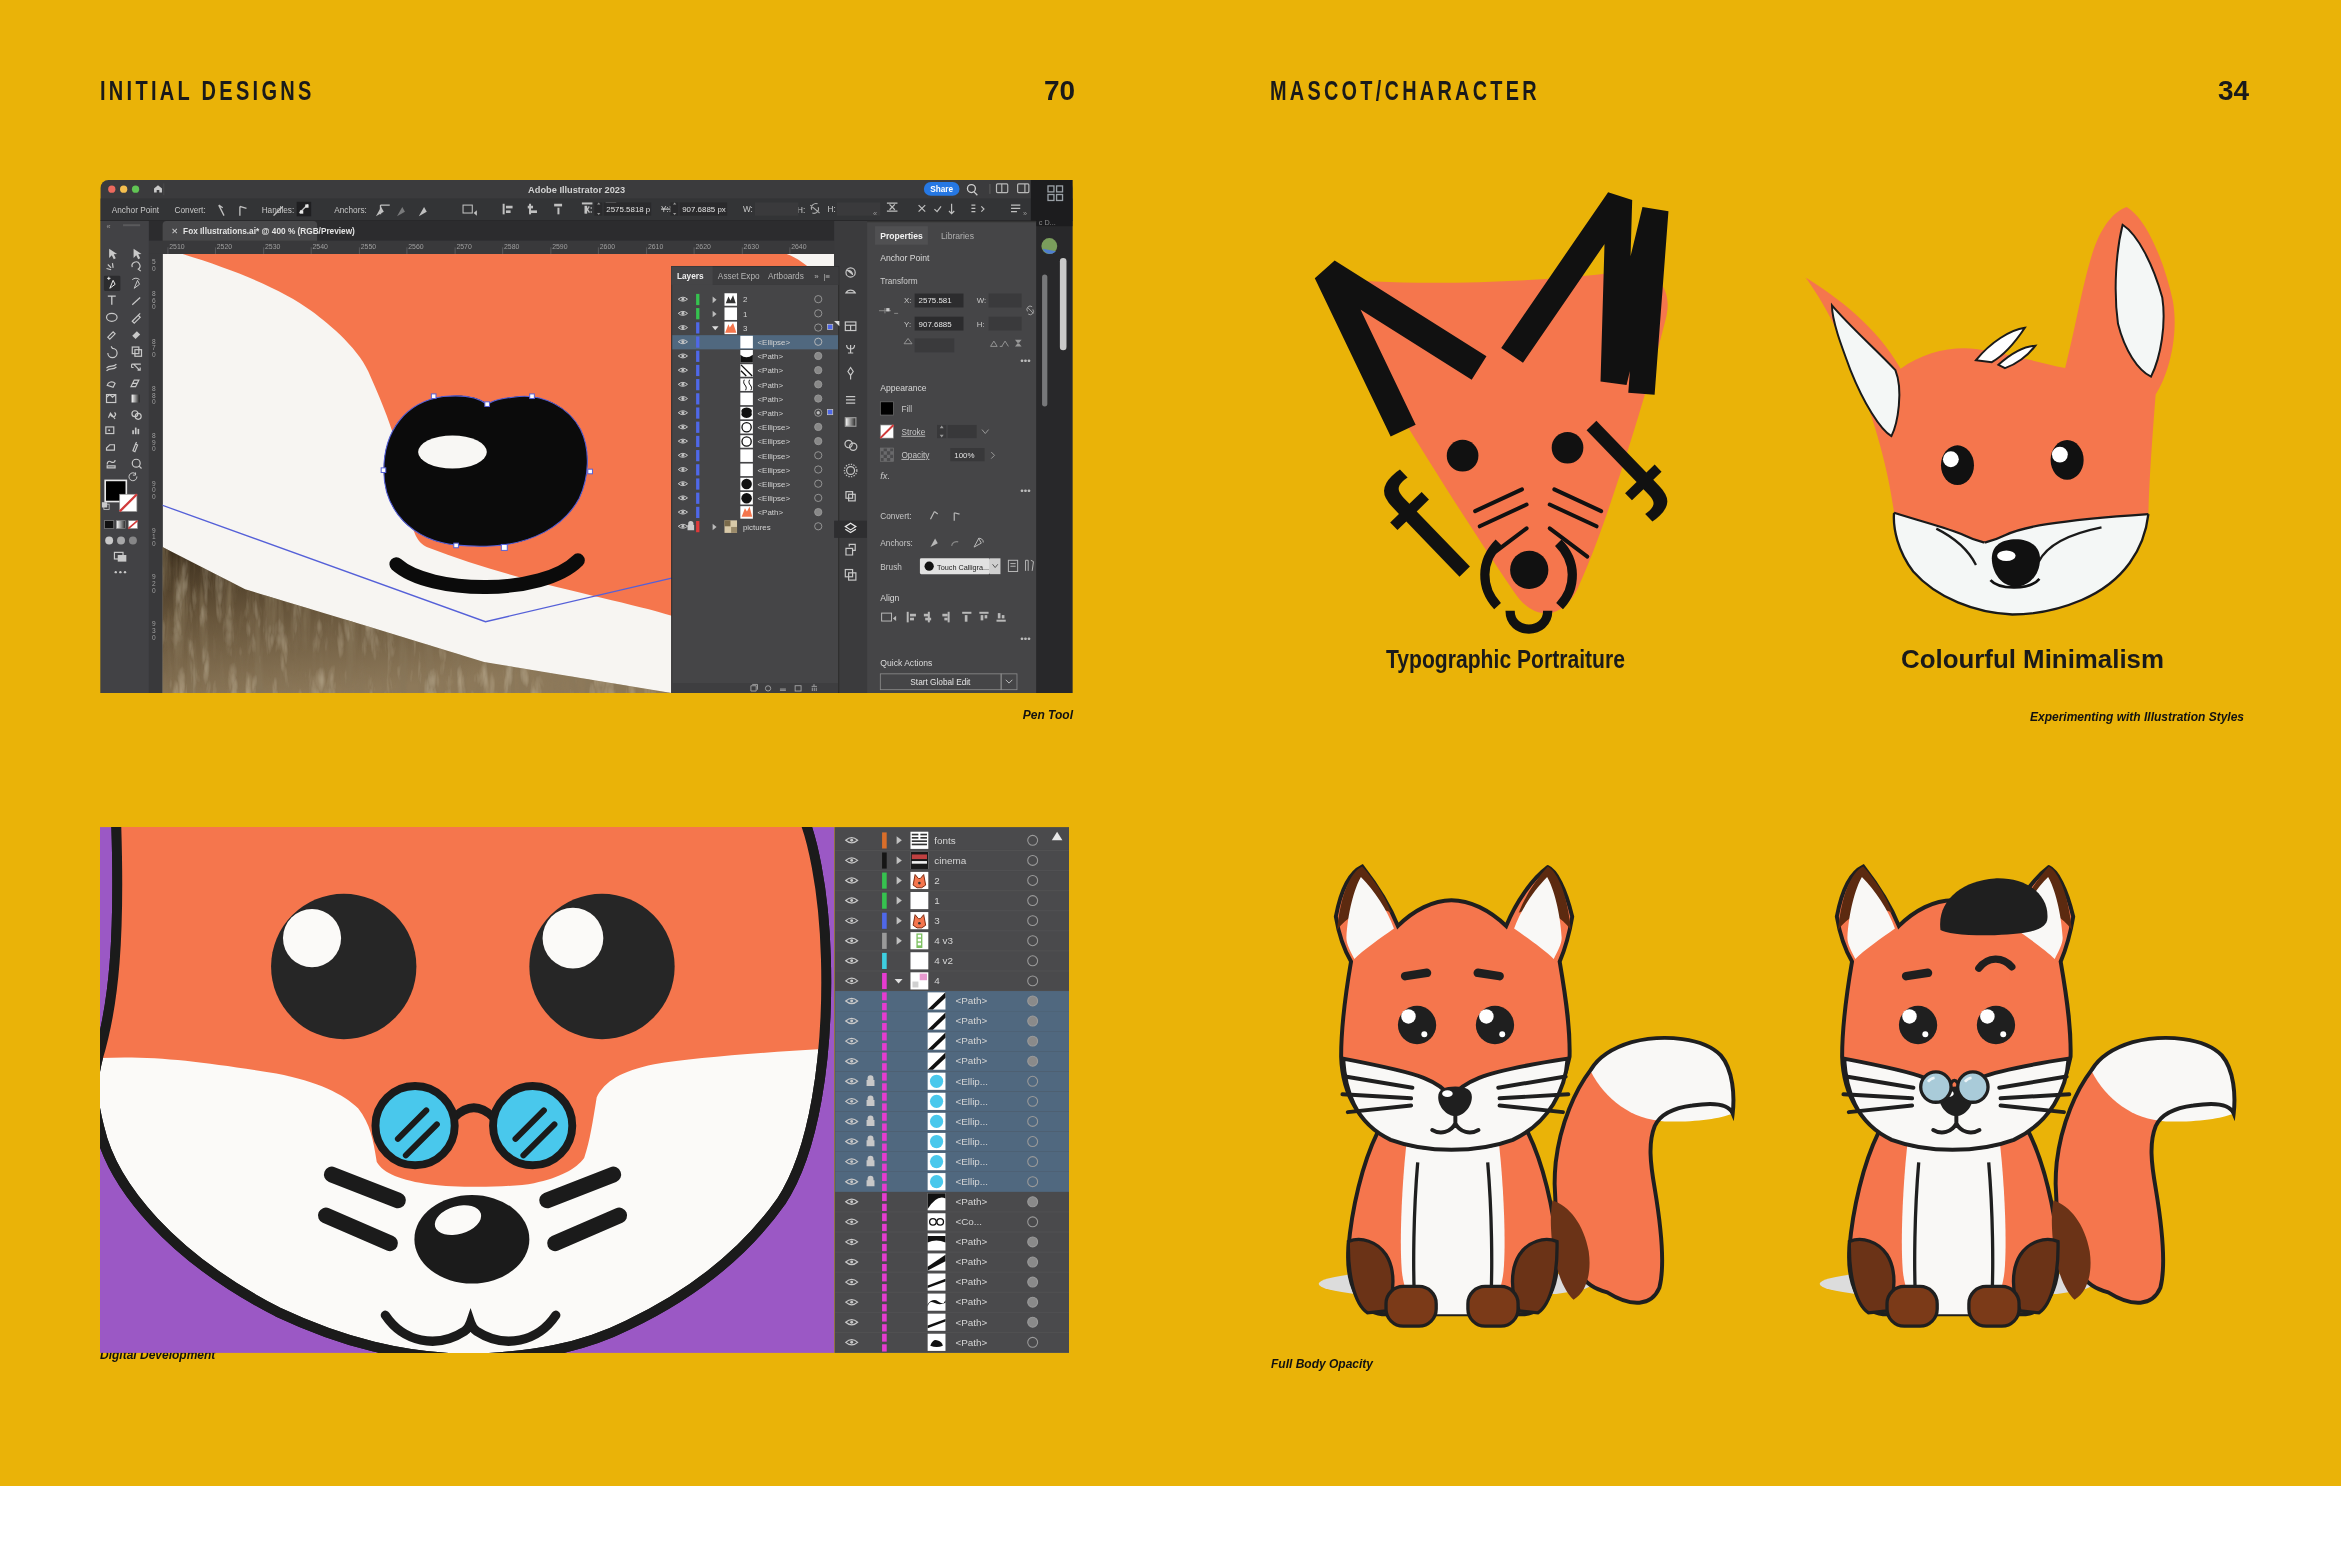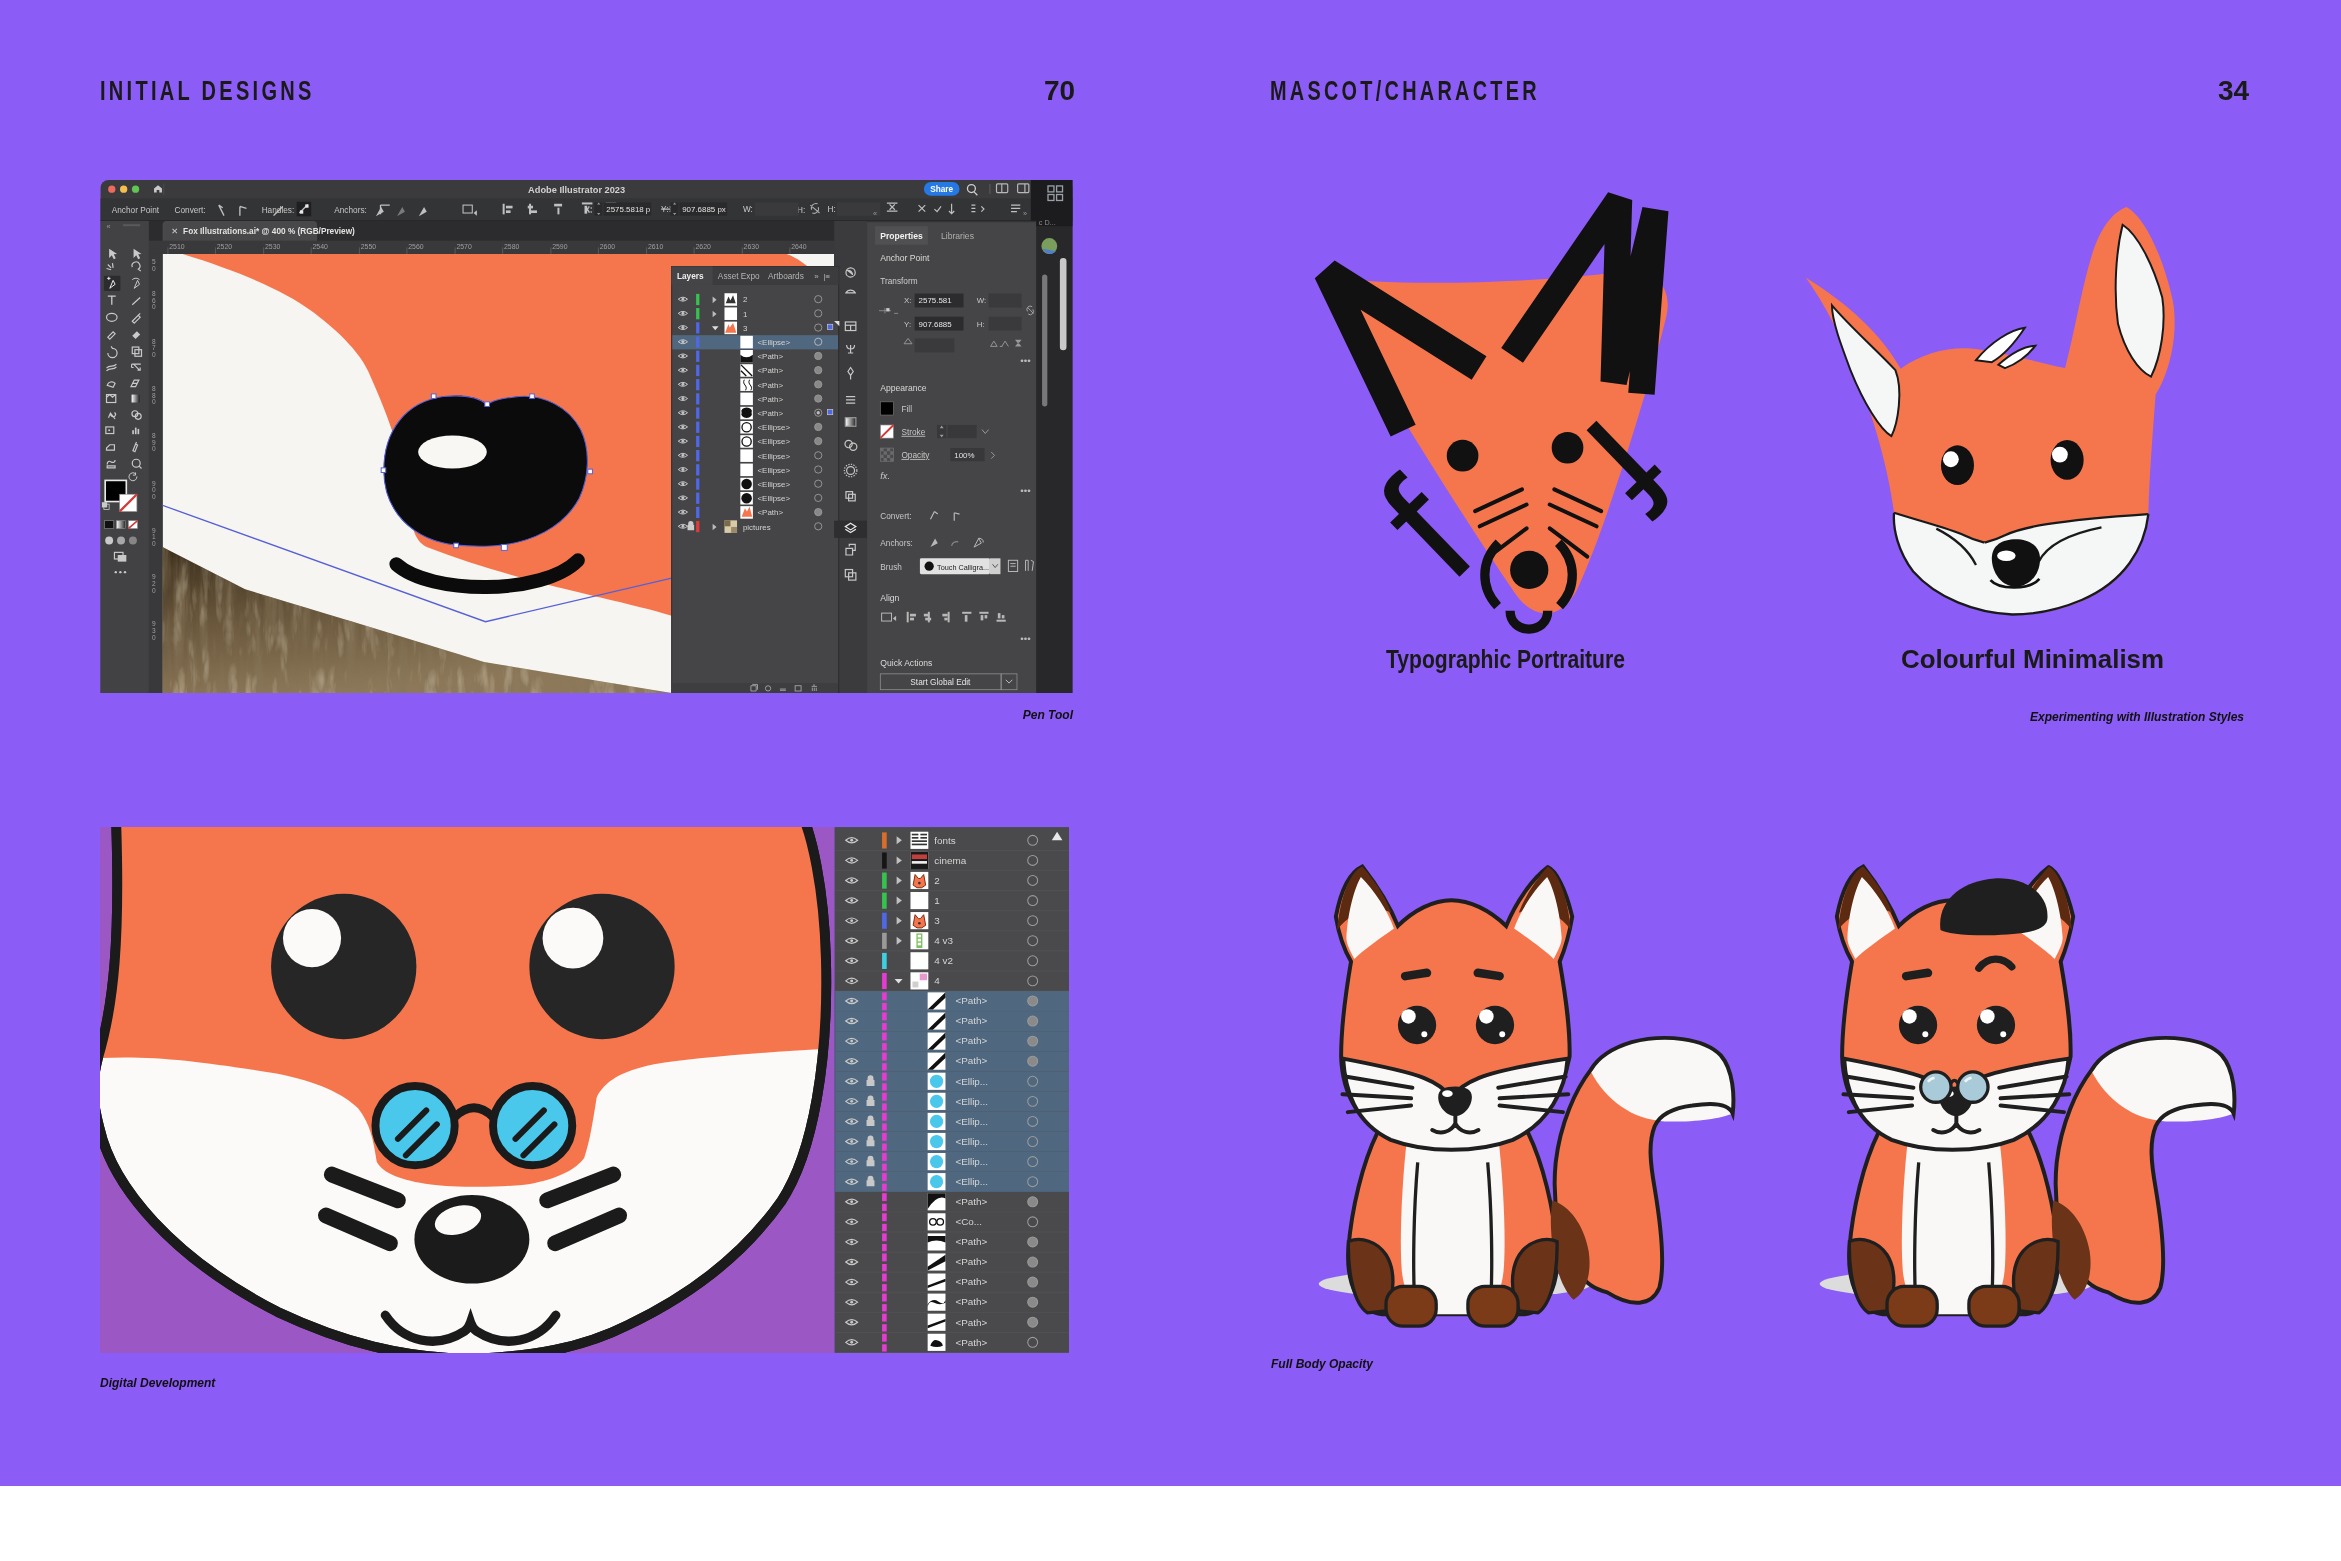--- a/index.html
+++ b/index.html
@@ -1,34 +1,34 @@
 <!DOCTYPE html>
 <html style="font-size:10.6px"><head>
 <meta charset="utf-8">
 <style>
   html,body{margin:0;padding:0;background:#fff;}
-  #page{position:relative;width:2342px;height:1486px;background:#8b5cf6;overflow:hidden;
+  #page{position:relative;width:2342px;height:1486px;background:#eab308;overflow:hidden;
         font-family:"Liberation Sans", sans-serif;}
   .abs{position:absolute;}
   .hdr{font-weight:bold;color:#1a1a1a;font-size:28px;letter-spacing:4.6px;white-space:nowrap;transform-origin:left top;}
   .ital{font-style:italic;color:#111;font-size:12px;white-space:nowrap;transform-origin:left top;font-weight:bold;}
   svg{display:block;}
   svg text{font-family:"Liberation Sans", sans-serif;}
 </style>
 </head>
 <body>
 <div id="page">
 
   <div class="abs hdr" id="h1" style="left:100px;top:75px;transform:scaleX(0.715);">INITIAL DESIGNS</div>
   <div class="abs hdr" id="h2" style="left:1044px;top:75px;letter-spacing:0;">70</div>
   <div class="abs hdr" id="h3" style="left:1270px;top:75px;transform:scaleX(0.710);">MASCOT/CHARACTER</div>
   <div class="abs hdr" id="h4" style="left:2218px;top:75px;letter-spacing:0;">34</div>
 
   <div class="abs ital" id="cap-pen" style="right:1269px;top:708px;">Pen Tool</div>
-  <div class="abs ital" id="cap-dig" style="left:100px;top:1376px;">Digital Development</div>
+  <div class="abs ital" id="cap-dig" style="left:100px;top:1348px;">Digital Development</div>
   <div class="abs ital" id="cap-exp" style="right:98px;top:710px;">Experimenting with Illustration Styles</div>
   <div class="abs ital" id="cap-fbd" style="left:1271px;top:1357px;">Full Body Opacity</div>
   <div class="abs hdr" id="cap-typ" style="left:1386px;top:644px;font-size:26.4px;letter-spacing:0px;transform:scaleX(0.80);">Typographic Portraiture</div>
   <div class="abs hdr" id="cap-col" style="left:1901px;top:644px;font-size:26.4px;letter-spacing:0px;transform:scaleX(0.98);">Colourful Minimalism</div>
 
   <svg class="abs" id="shot1" style="left:100px;top:180px;" width="973" height="513" viewBox="151 272 1472 777">
     <defs>
       <filter id="fur" x="-0.05" y="-0.05" width="1.1" height="1.1">
         <feTurbulence type="turbulence" baseFrequency="0.05 0.006" numOctaves="4" seed="3" result="n2"></feTurbulence>
         <feColorMatrix in="n2" type="matrix" values="0 0 0 0 0.24  0 0 0 0 0.18  0 0 0 0 0.10  0 0 0 1.4 -0.25" result="dark"></feColorMatrix>

